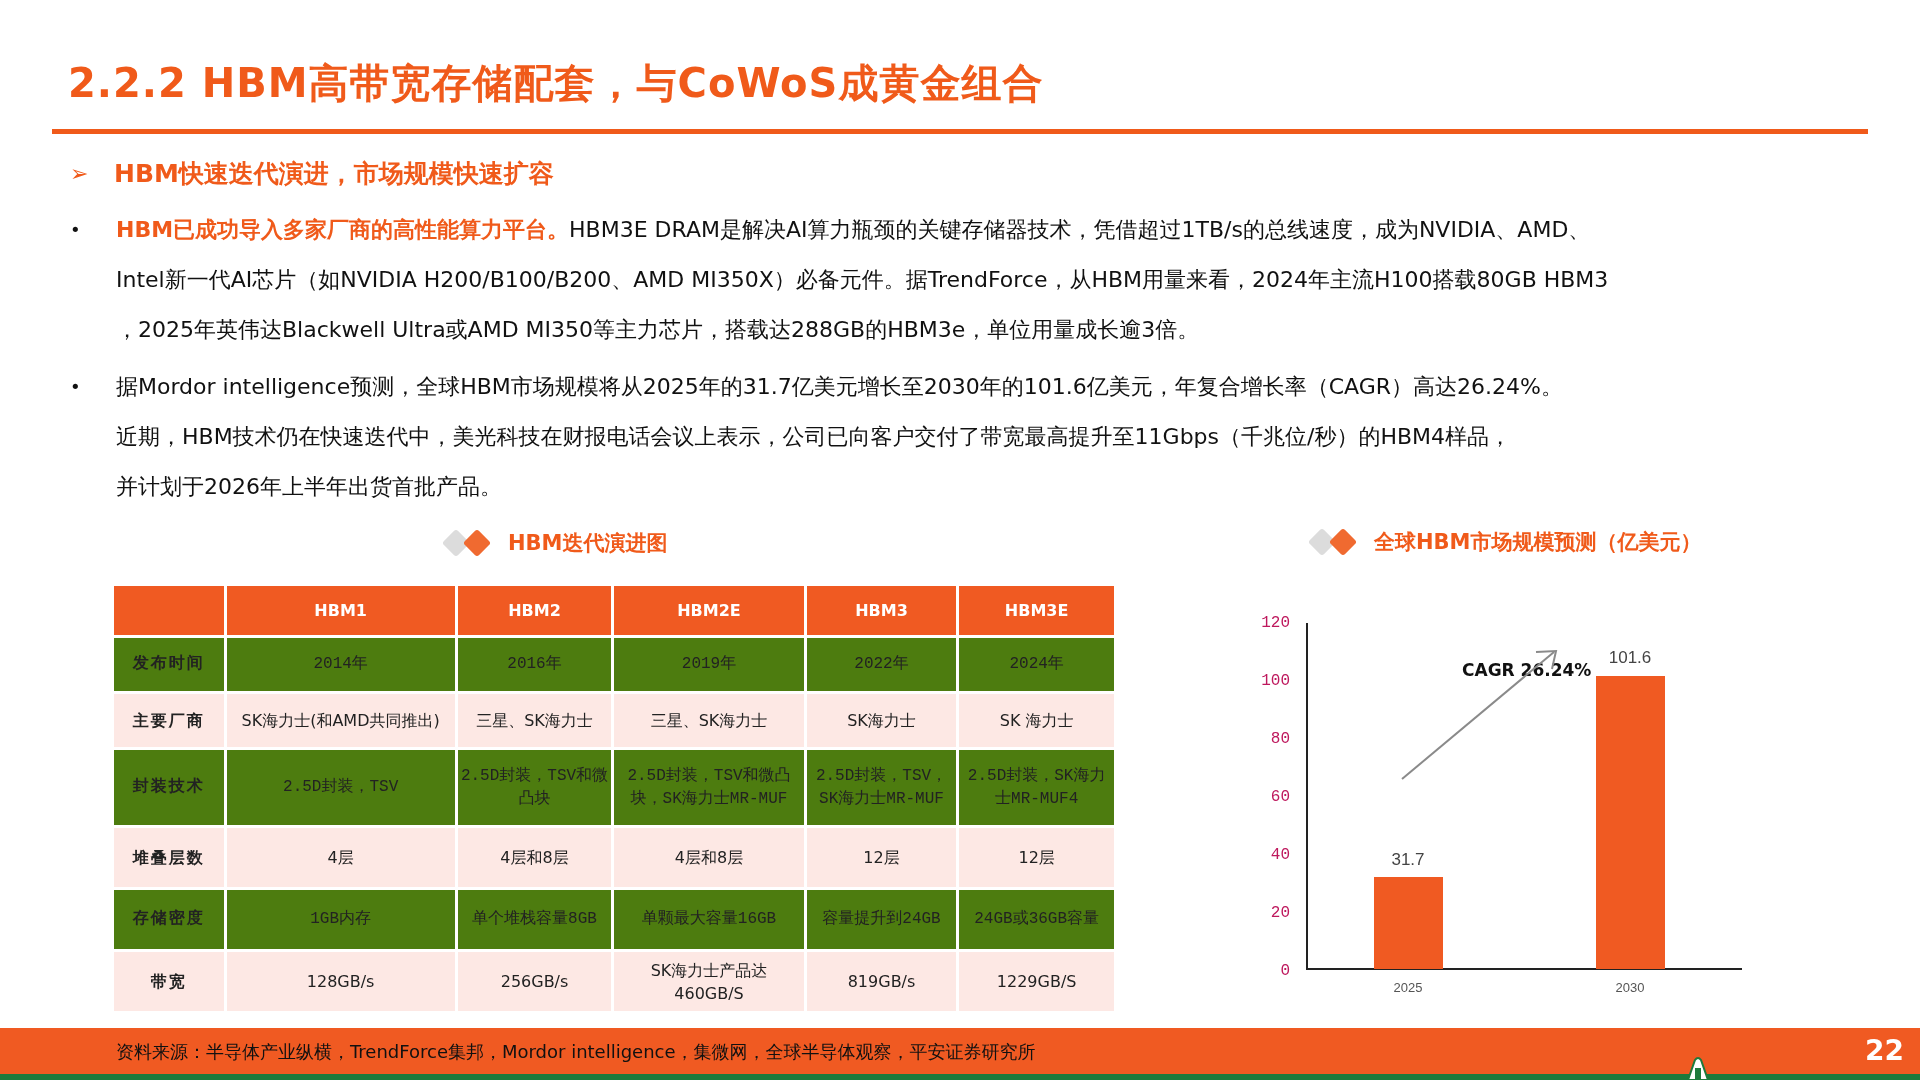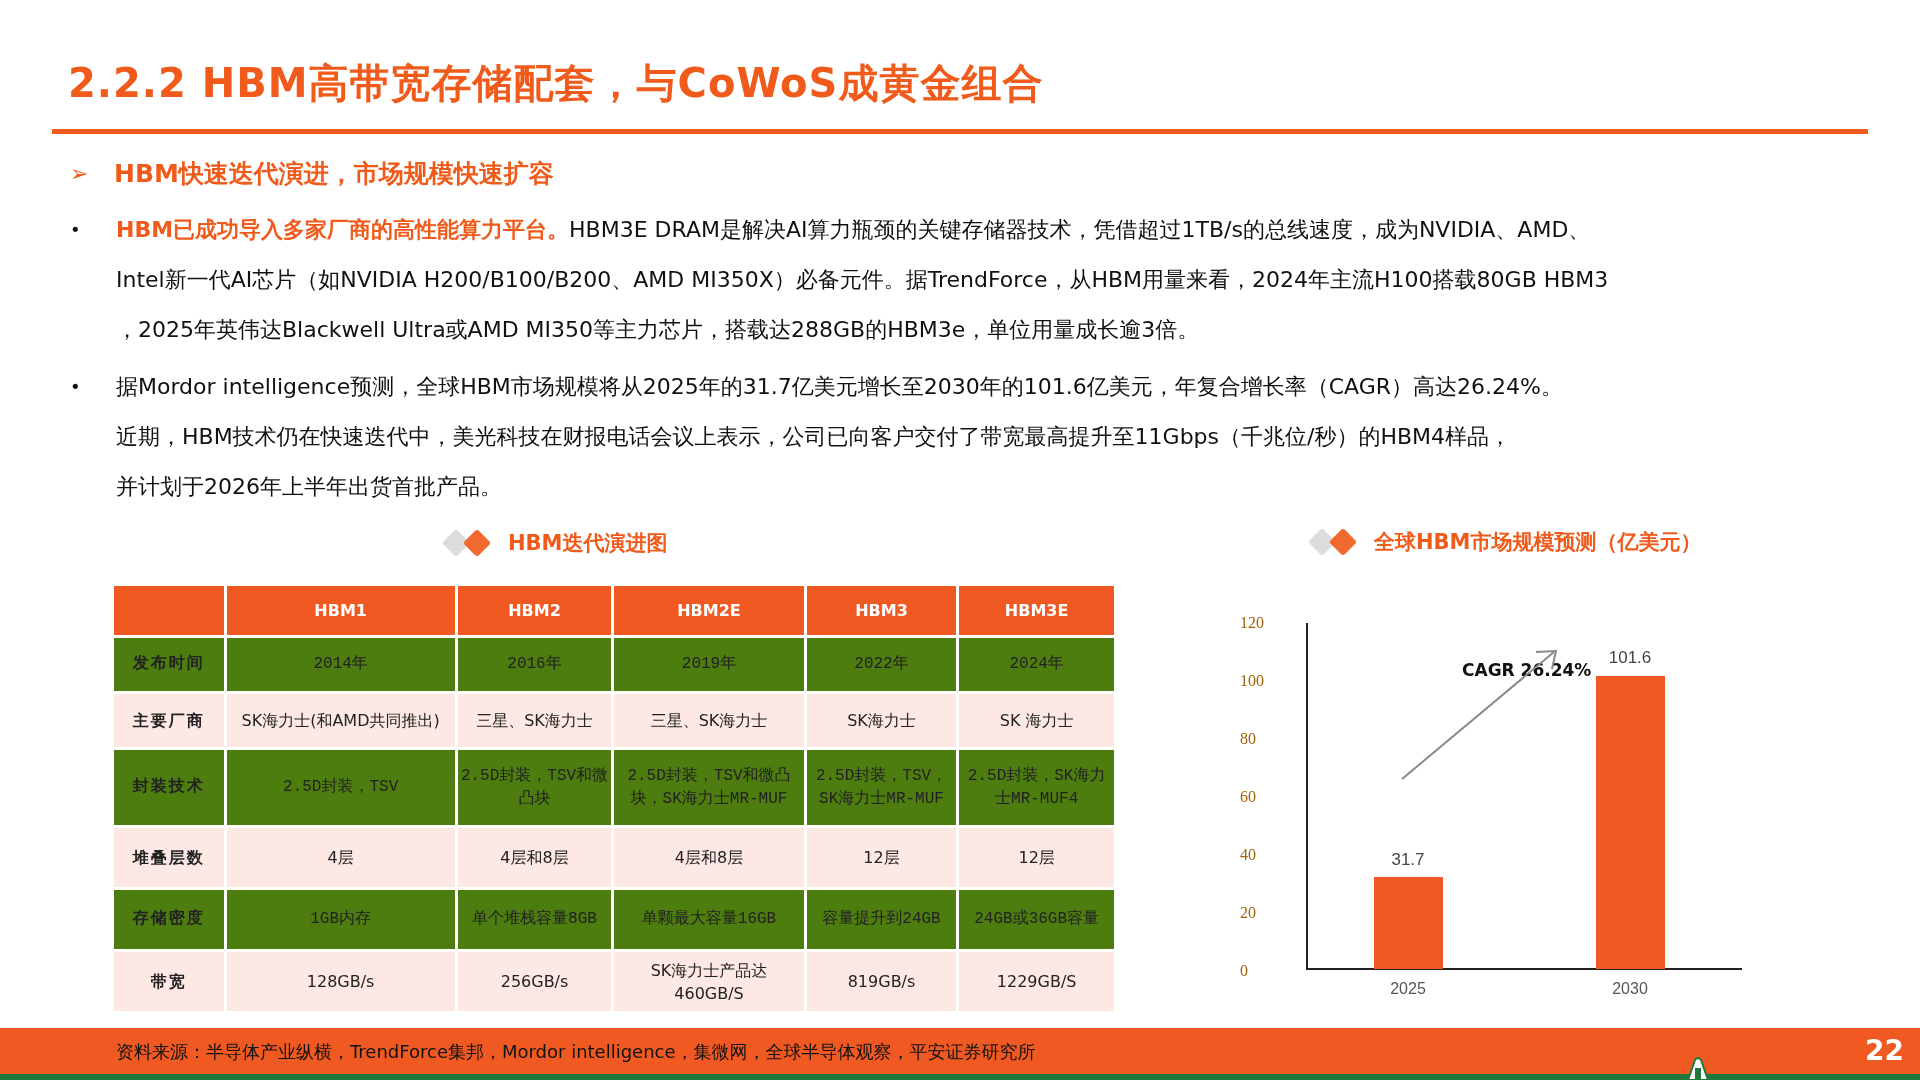--- a/index.html
+++ b/index.html
@@ -42,26 +42,26 @@
     font-size: 16px; text-align: center;
   }
   table.hbm th, table.hbm td { border: 3px solid #ffffff; }
   table.hbm th { background: #f05a22; color: #fff; height: 52px; font-weight: bold; font-size: 16px; }
   table.hbm td { color: #222; line-height: 23px; padding: 0 3px; }
   table.hbm td.rh { font-weight: bold; letter-spacing: 2px; }
   table.hbm tr.dark td { background: #4d7c0f; font-family: Liberation Mono, monospace; }
   table.hbm tr.light td { background: #fde8e4; }
 
   .chart { position: absolute; left: 1240px; top: 600px; width: 600px; height: 420px; }
-  .chart .ylabel-tick { position: absolute; font-size: 16px; color: #a16207; text-align: left; width: 50px; font-family: Liberation Serif, serif; }
+  .chart .ylabel-tick { position: absolute; font-size: 16px; color: #be185d; text-align: right; width: 50px; font-family: Liberation Mono, monospace; }
   .chart .axis-y { position: absolute; left: 66px; top: 23px; width: 2px; height: 347px; background: #222; }
   .chart .axis-x { position: absolute; left: 66px; top: 368px; width: 436px; height: 2px; background: #222; }
   .chart .bar { position: absolute; background: #f05a22; }
   .chart .bar-val { position: absolute; font-size: 17px; color: #444; text-align: center; width: 80px; font-family: "Liberation Sans", sans-serif; }
-  .chart .xlabel { position: absolute; font-size: 16px; color: #555; text-align: center; width: 80px; top: 380px; font-family: "Liberation Sans", sans-serif; }
+  .chart .xlabel { position: absolute; font-size: 13px; color: #555; text-align: center; width: 80px; top: 380px; font-family: "Liberation Sans", sans-serif; }
   .chart .cagr { position: absolute; left: 175px; top: 60px; font-size: 17px; font-weight: bold; color: #111; white-space: nowrap; margin-left: 47px; }
   .chart svg { position: absolute; left: 0; top: 0; }
 
   .footer-bar {
     position: absolute; left: 0; top: 1028px; width: 1920px; height: 46px; background: #f05a22;
   }
   .footer-source {
     position: absolute; left: 116px; top: 1040px; font-size: 18px; color: #111; white-space: nowrap;
   }
   .page-num { position: absolute; right: 16px; top: 1034px; font-size: 28px; font-weight: bold; color: #fff; margin-left: 12px; }

